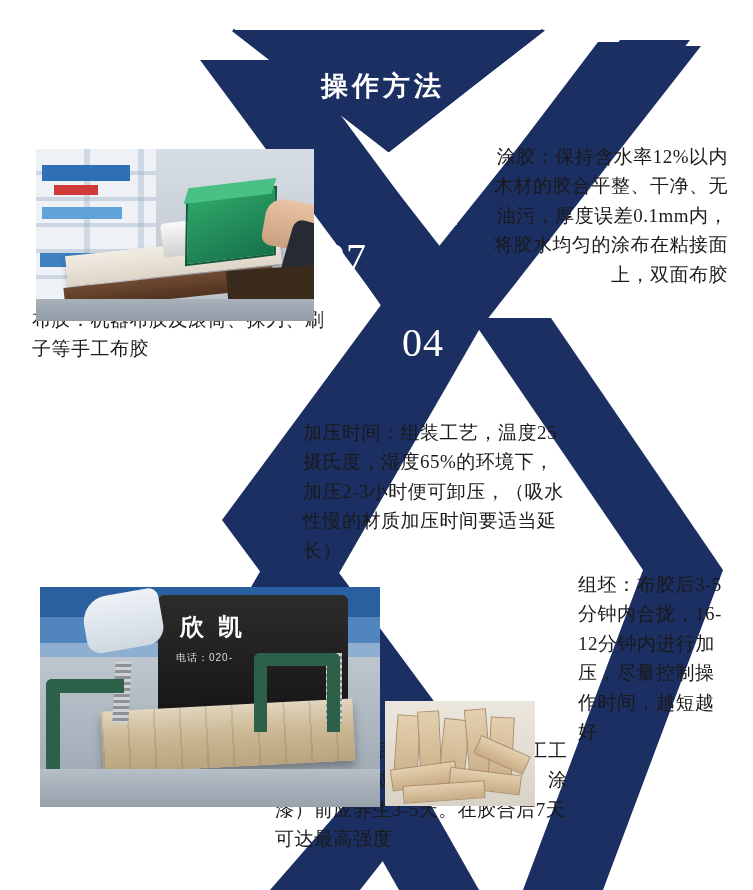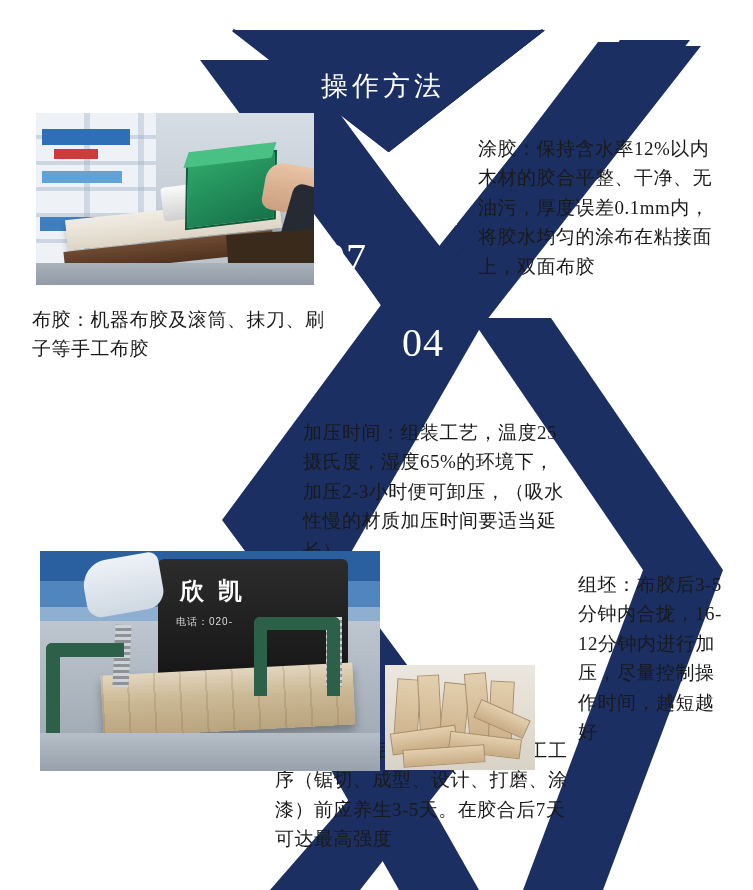--- a/index.html
+++ b/index.html
@@ -27,21 +27,21 @@
   .title {
     position: absolute;
     left: 268px;
     top: 68px;
     width: 230px;
     text-align: center;
     font-size: 27px;
     letter-spacing: 4px;
     color: #ffffff;
     font-family: "Liberation Serif", serif;
-    font-weight: normal;
+    font-weight: bold;
   }
   .num {
     position: absolute;
     color: #ffffff;
     font-size: 40px;
     font-family: "Liberation Serif", serif;
     letter-spacing: 1px;
     line-height: 1;
   }
   .num.small {
@@ -55,29 +55,30 @@
 
   .caption {
     position: absolute;
     color: #1a1a1a;
     font-family: "Liberation Serif", serif;
     font-size: 19px;
     line-height: 1.55;
     letter-spacing: 0.5px;
   }
   .cap-1 { left: 20px; top: 305px; width: 300px; margin-left: 12px; }
-  .cap-2 { left: 478px; top: 134px; width: 250px; }
+  .cap-2 { left: 478px; top: 142px; width: 250px; text-align: right; }
   .cap-3 { left: 303px; top: 418px; width: 265px; }
   .cap-4 { left: 578px; top: 570px; width: 152px; }
   .cap-5 { left: 275px; top: 736px; width: 300px; }
 
   .photo {
     position: absolute;
     overflow: hidden;
     background: #000000;
+    margin-top: 36px;
   }
   .photo-1 { left: 36px; top: 113px; width: 278px; height: 172px; }
   .photo-2 { left: 40px; top: 551px; width: 340px; height: 220px; }
   .photo-3 { left: 385px; top: 665px; width: 150px; height: 105px; }
 
   .ph-inner { position: absolute; left: 0; top: 0; right: 0; bottom: 0; }
 
   
   .p1-bg { background: linear-gradient(180deg,#d7dde4 0%, #c6cdd6 55%, #b8bfc8 100%); }
   .p1-panelwall {

